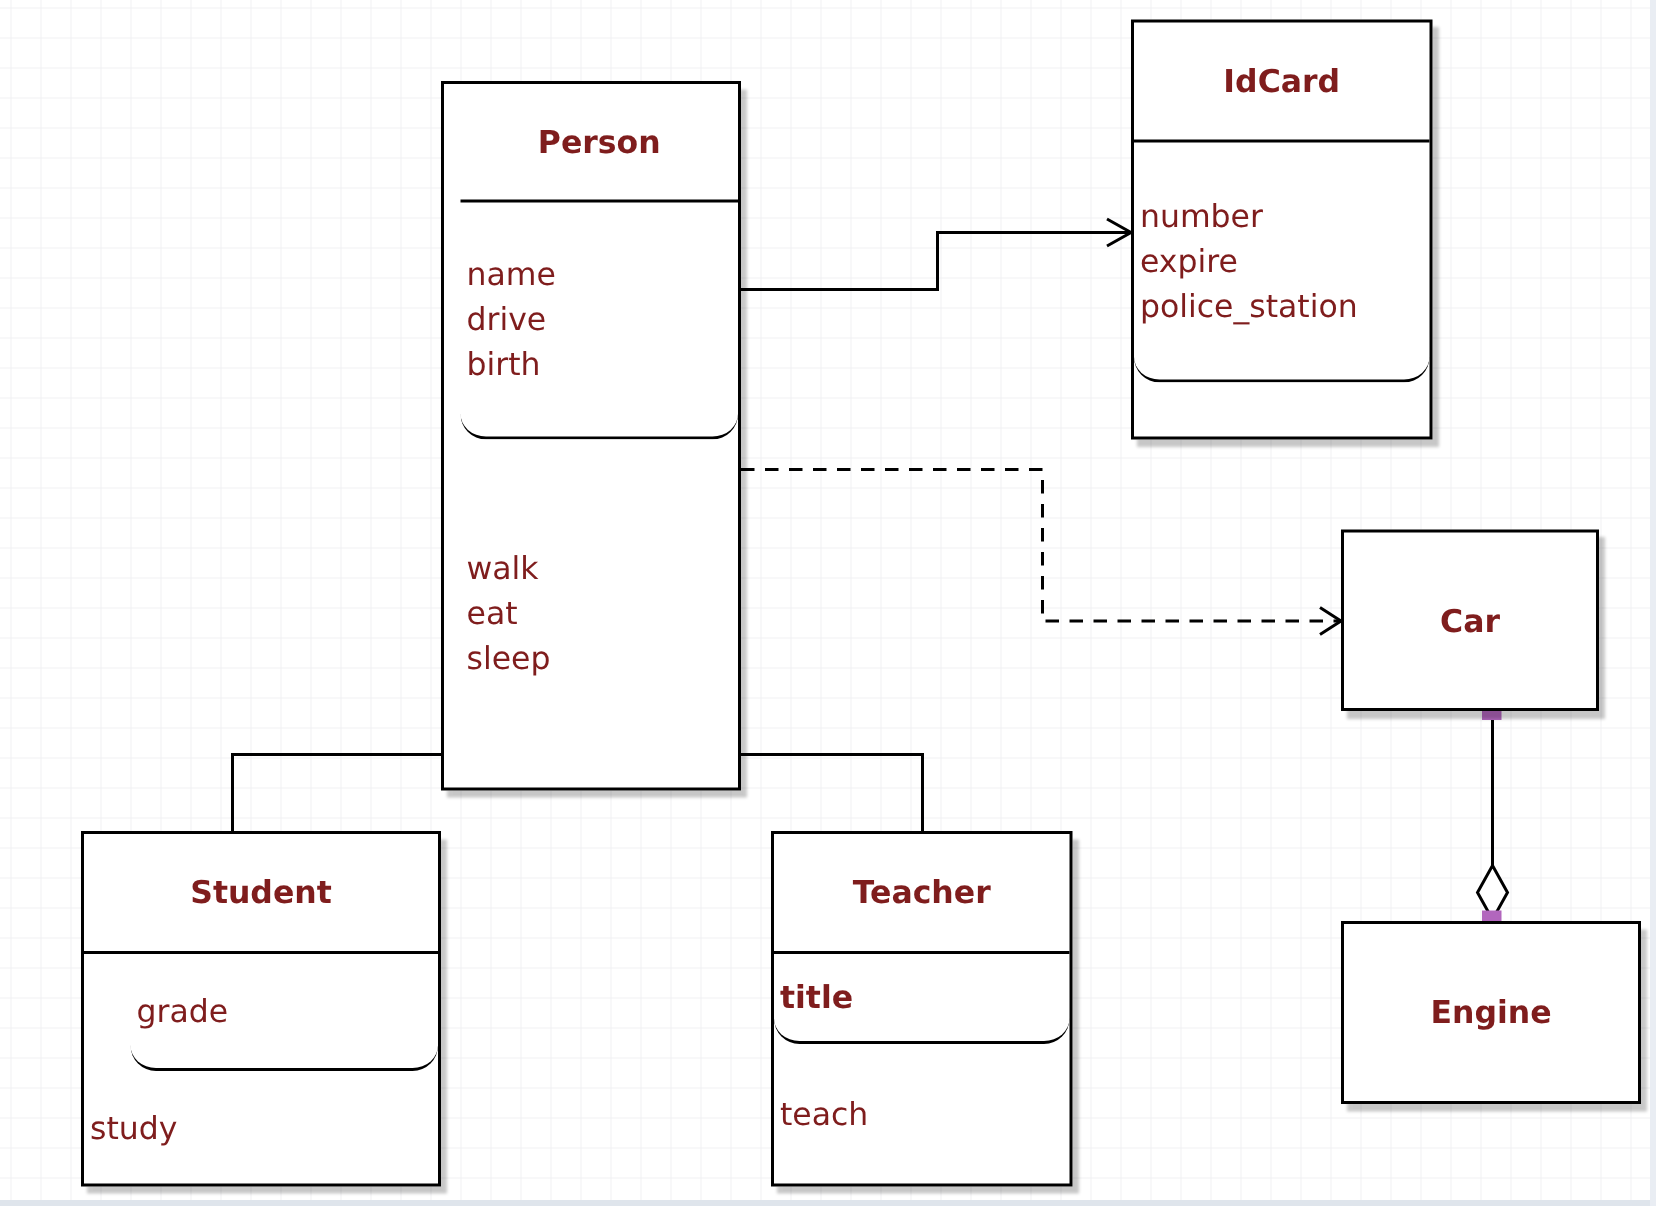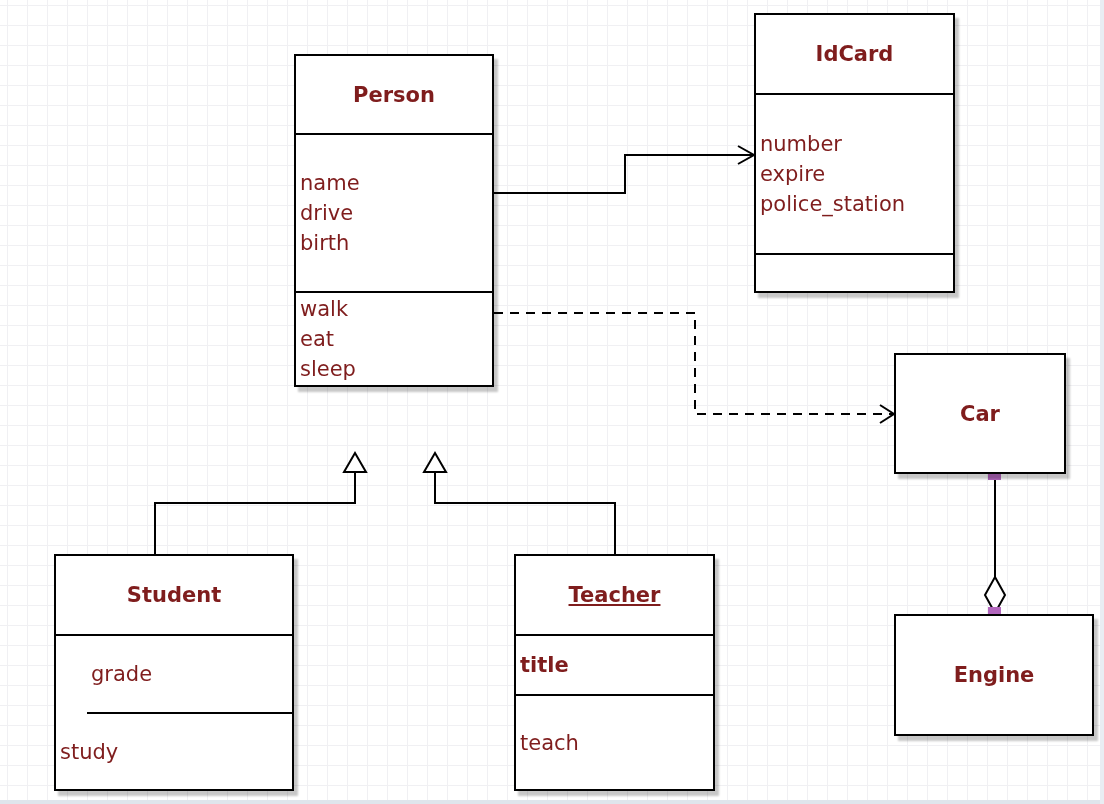--- a/index.html
+++ b/index.html
@@ -19,21 +19,21 @@
     box-shadow:4px 5px 2px rgba(0,0,0,0.22);
     color:#7f1d1d;
   }
   .uml-title{
     flex:none;display:flex;align-items:center;justify-content:center;
     font-weight:bold;font-size:21px;border-bottom:2px solid #000;
   }
   .uml-sec{
     flex:none;display:flex;flex-direction:column;justify-content:center;
     padding-left:4px;font-size:21px;line-height:30px;
-    border-bottom:2px solid #000;box-sizing:border-box;
+    border-bottom:2px solid #000;box-sizing:border-box;border-radius:17px;
   }
   .uml-sec.last{flex:1;border-bottom:none;}
   .uml-class.simple .uml-title{border-bottom:none;flex:1;}
   .member{white-space:nowrap;}
   #edges{position:absolute;left:0;top:0;width:1104px;height:804px;pointer-events:none;}
   .sb-bottom{position:absolute;left:0;bottom:0;width:1104px;height:4px;background:#dfe5ec;}
   .sb-right{position:absolute;right:0;top:0;width:4px;height:804px;background:#e9edf3;}
 </style>
 </head>
 <body>
@@ -63,21 +63,21 @@
     </g>
 
     <g stroke="#000" stroke-width="2" fill="none">
       <line x1="995" y1="474" x2="995" y2="577"></line>
       <polygon points="995,577 1005,595 995,613 985,595" fill="#ffffff"></polygon>
       <rect x="988" y="467" width="13" height="13" fill="#b266bd" stroke="none"></rect>
       <rect x="988" y="607" width="13" height="13" fill="#b266bd" stroke="none"></rect>
     </g>
   </svg>
 
-  <div class="uml-class" style="left:294px;top:54px;width:200px;height:333px;">
+  <div class="uml-class" style="left:294px;top:54px;width:200px;height:473px;padding-left:11px;">
     <div class="uml-title" style="height:77px;">Person</div>
     <div class="uml-sec" style="height:158px;">
       <div class="member">name</div>
       <div class="member">drive</div>
       <div class="member">birth</div>
     </div>
     <div class="uml-sec last">
       <div class="member">walk</div>
       <div class="member">eat</div>
       <div class="member">sleep</div>
@@ -106,21 +106,21 @@
     <div class="uml-title" style="height:78px;">Student</div>
     <div class="uml-sec" style="height:78px;margin-left:31px;">
       <div class="member">grade</div>
     </div>
     <div class="uml-sec last">
       <div class="member">study</div>
     </div>
   </div>
 
   <div class="uml-class" style="left:514px;top:554px;width:201px;height:237px;">
-    <div class="uml-title" style="height:78px;text-decoration:underline;">Teacher</div>
+    <div class="uml-title" style="height:78px;">Teacher</div>
     <div class="uml-sec" style="height:60px;font-weight:bold;">
       <div class="member">title</div>
     </div>
     <div class="uml-sec last">
       <div class="member">teach</div>
     </div>
   </div>
 
   <div class="sb-bottom"></div>
   <div class="sb-right"></div>

